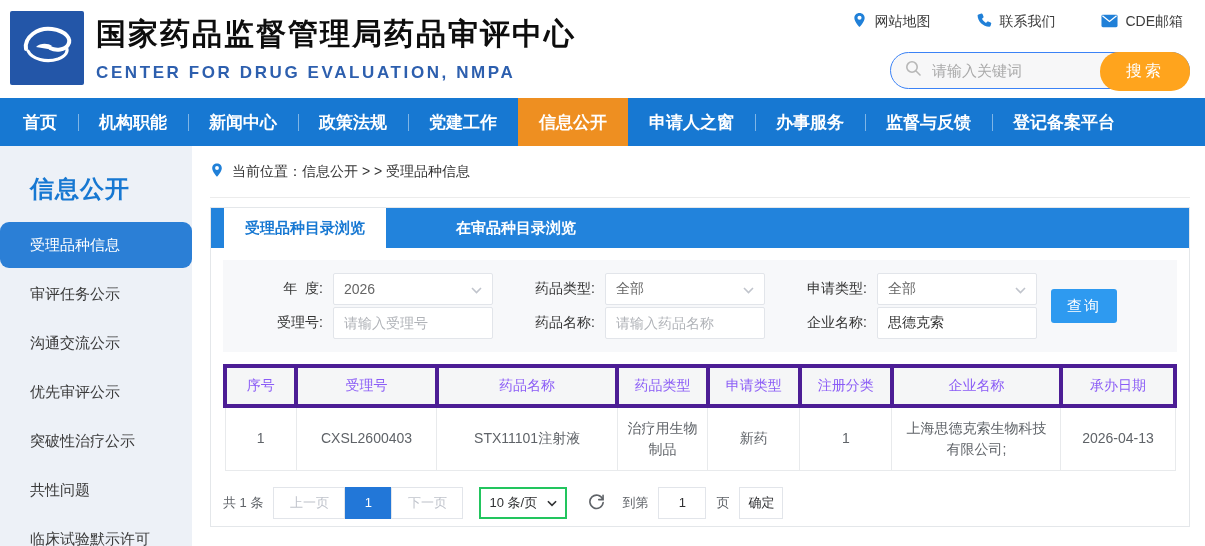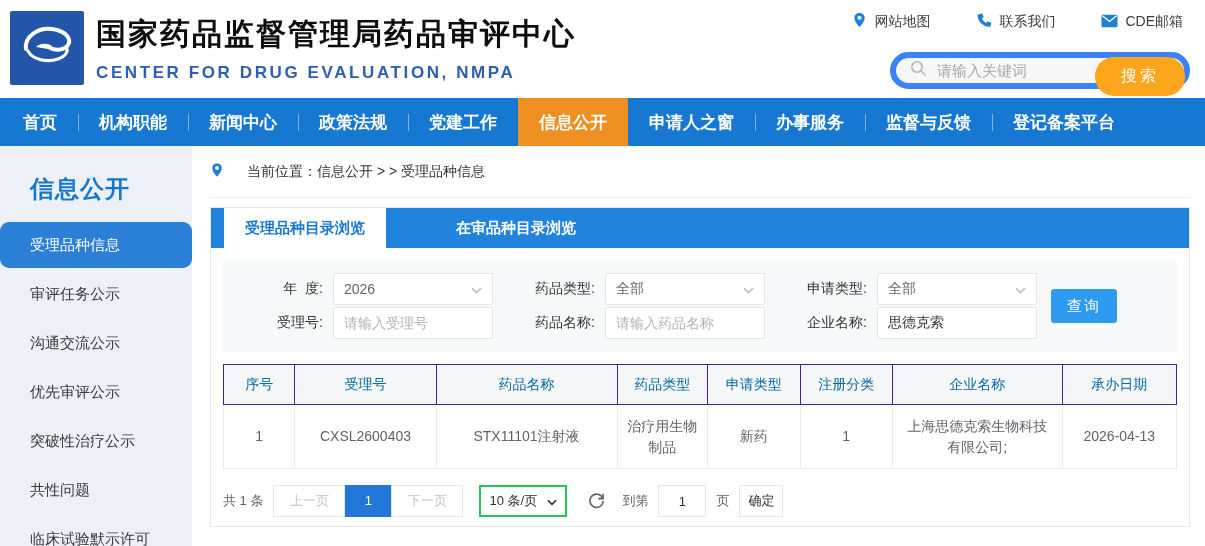--- a/index.html
+++ b/index.html
@@ -6,21 +6,21 @@
   html,body { width:1205px; height:546px; font-family:"Liberation Sans","DejaVu Sans",sans-serif; background:#fff; overflow:hidden; }
 
   
   .header { position:relative; height:98px; background:#fff; }
   .logo { position:absolute; left:10px; top:11px; width:74px; height:74px; background:#2356a8; border-radius:2px; display:flex; align-items:center; justify-content:center; }
   .titles { position:absolute; left:96px; top:14px; }
   .title-cn { font-size:30px; font-weight:bold; color:#0d0d0d; letter-spacing:2px; }
   .title-en { margin-top:8px; font-size:17px; font-weight:bold; color:#2d5fae; letter-spacing:2.6px; }
   .top-links { position:absolute; right:22px; top:12px; display:flex; gap:46px; align-items:center; }
   .top-link { display:flex; align-items:center; gap:7px; font-size:14px; color:#3c3c3c; cursor:pointer; }
-  .search-wrap { position:absolute; right:15px; top:52px; width:300px; height:37px; background:#f7f7f8; border:6px solid #3b82f6; border-radius:19px; display:flex; align-items:center; }
+  .search-wrap { position:absolute; right:15px; top:52px; width:300px; height:37px; background:#f7f7f8; border:1px solid #3b82f6; border-radius:19px; display:flex; align-items:center; }
   .search-wrap .mag { margin-left:14px; }
   .search-input { flex:1; border:none; outline:none; background:transparent; font-size:15px; color:#333; padding:0 10px; font-family:inherit; }
   .search-input::placeholder { color:#a9a9a9; }
   .search-btn { position:absolute; right:-1px; top:-1px; height:39px; width:90px; background:#ffa41d; border:none; border-radius:19px; color:#fff; font-size:16px; letter-spacing:3px; cursor:pointer; font-family:inherit; }
 
   
   .nav { height:48px; background:#1778d2; display:flex; align-items:stretch; padding-left:2px; }
   .nav-item { display:flex; align-items:center; padding:0 21px; color:#fff; font-size:17px; font-weight:bold; cursor:pointer; position:relative; white-space:nowrap; }
   .nav-item + .nav-item::before { content:""; position:absolute; left:0; top:16px; width:1px; height:17px; background:rgba(255,255,255,.45); }
   .nav-item.active { background:#ee8f21; }
@@ -28,38 +28,38 @@
   .nav-item.after-active::before { display:none; }
 
   
   .page-body { display:flex; height:400px; }
   .sidebar { width:192px; background:#edf1f7; height:400px; }
   .sidebar-title { color:#1778d2; font-size:24px; font-weight:bold; padding:27px 0 17px 30px; letter-spacing:1px; }
   .side-item { height:46px; line-height:46px; padding-left:30px; font-size:15px; color:#3a3a3a; cursor:pointer; margin-bottom:3px;border-radius:9px; }
   .side-item.active { background:#2b7fd6; color:#fff; }
 
   .main { flex:1; padding:0 15px 0 18px; }
-  .breadcrumb { display:flex; align-items:center; gap:23px; height:52px; font-size:14px; color:#333; border-bottom:1px solid #ececec; }
+  .breadcrumb { display:flex; align-items:center; gap:8px; height:52px; font-size:14px; color:#333; border-bottom:1px solid #ececec; }
 
   .panel { margin-top:9px; border:1px solid #e4e7ea; height:320px; background:#fff; }
   .tabbar { height:40px; background:#2283dc; display:flex; align-items:stretch; }
   .tab { display:flex; align-items:center; padding:0 25px; color:#fff; font-size:15px; font-weight:bold; cursor:pointer;margin-left:45px; }
   .tab.active { background:#fff; color:#1778d2; margin-left:13px; padding:0 21px; }
 
   .filters { margin:12px; background:#f7f8fa; padding:13px 0 13px 18px; position:relative; }
   .f-row { display:flex; align-items:center; height:32px; }
   .f-row + .f-row { margin-top:2px; }
   .f-label { width:82px; text-align:right; font-size:14px; color:#333; margin-right:10px; white-space:pre; }
   .f-ctrl { width:160px; height:32px; background:#fff; border:1px solid #e2e5ea; border-radius:2px; display:flex; align-items:center; padding:0 10px; font-size:14px; color:#666; margin-right:20px; cursor:pointer; justify-content:space-between; }
   .f-input { width:160px; height:32px; background:#fff; border:1px solid #e2e5ea; border-radius:2px; padding:0 10px; font-size:14px; color:#333; margin-right:20px; outline:none; font-family:inherit; }
   .f-input::placeholder { color:#b0b3b8; }
   .query-btn { position:absolute; right:60px; top:50%; transform:translateY(-50%); width:66px; height:34px; background:#2e9af0; color:#fff; border:none; border-radius:3px; font-size:15px; letter-spacing:2px; cursor:pointer; font-family:inherit; }
 
   table { width:calc(100% - 24px); margin:0 12px; border-collapse:collapse; table-layout:fixed; }
-  th { background:#f5f6f7; height:40px; font-size:14px; font-weight:normal; color:#0369a1; border:1px solid #4c1d95; }
+  th { background:#f5f6f7; height:40px; font-size:14px; font-weight:normal; color:#8b5cf6; border:4px solid #4c1d95; }
   td { height:64px; font-size:14px; color:#5f6368; text-align:center; border:1px solid #e8eaec; padding:4px 8px; line-height:1.5; }
   th:nth-child(1){width:7.5%} th:nth-child(2){width:14.8%} th:nth-child(3){width:19%}
   th:nth-child(4){width:9.5%} th:nth-child(5){width:9.7%} th:nth-child(6){width:9.7%}
   th:nth-child(7){width:17.8%} th:nth-child(8){width:12%}
 
   .pager { display:flex; align-items:center; margin:16px 12px 0 12px; font-size:13px; color:#5f6368; gap:10px; }
   .pg-group { display:flex; }
   .pg-btn { min-width:72px; height:32px; line-height:30px; text-align:center; border:1px solid #e2e5ea; background:#fff; color:#c0c4cc; font-size:13px; cursor:pointer; }
   .pg-cur { min-width:46px; height:32px; line-height:32px; text-align:center; background:#2277d8; color:#fff; font-size:13px; cursor:pointer; }
   .pg-size { display:flex; align-items:center; justify-content:space-between; width:88px; height:32px; border:2px solid #22c55e; padding:0 8px; color:#303133; cursor:pointer; margin-left:6px; }

